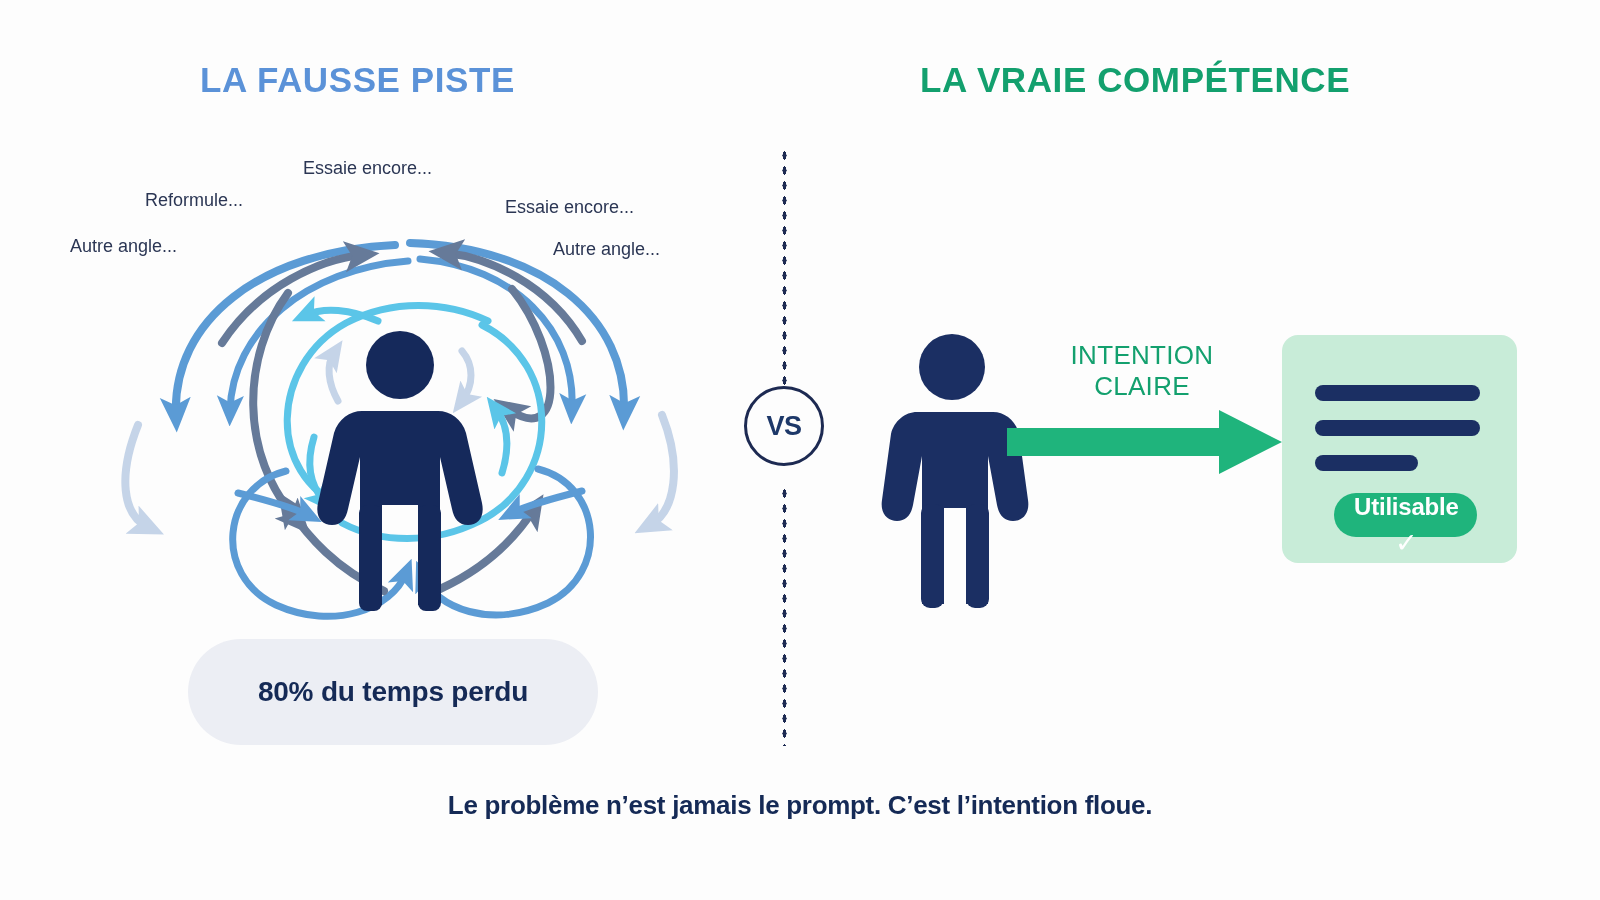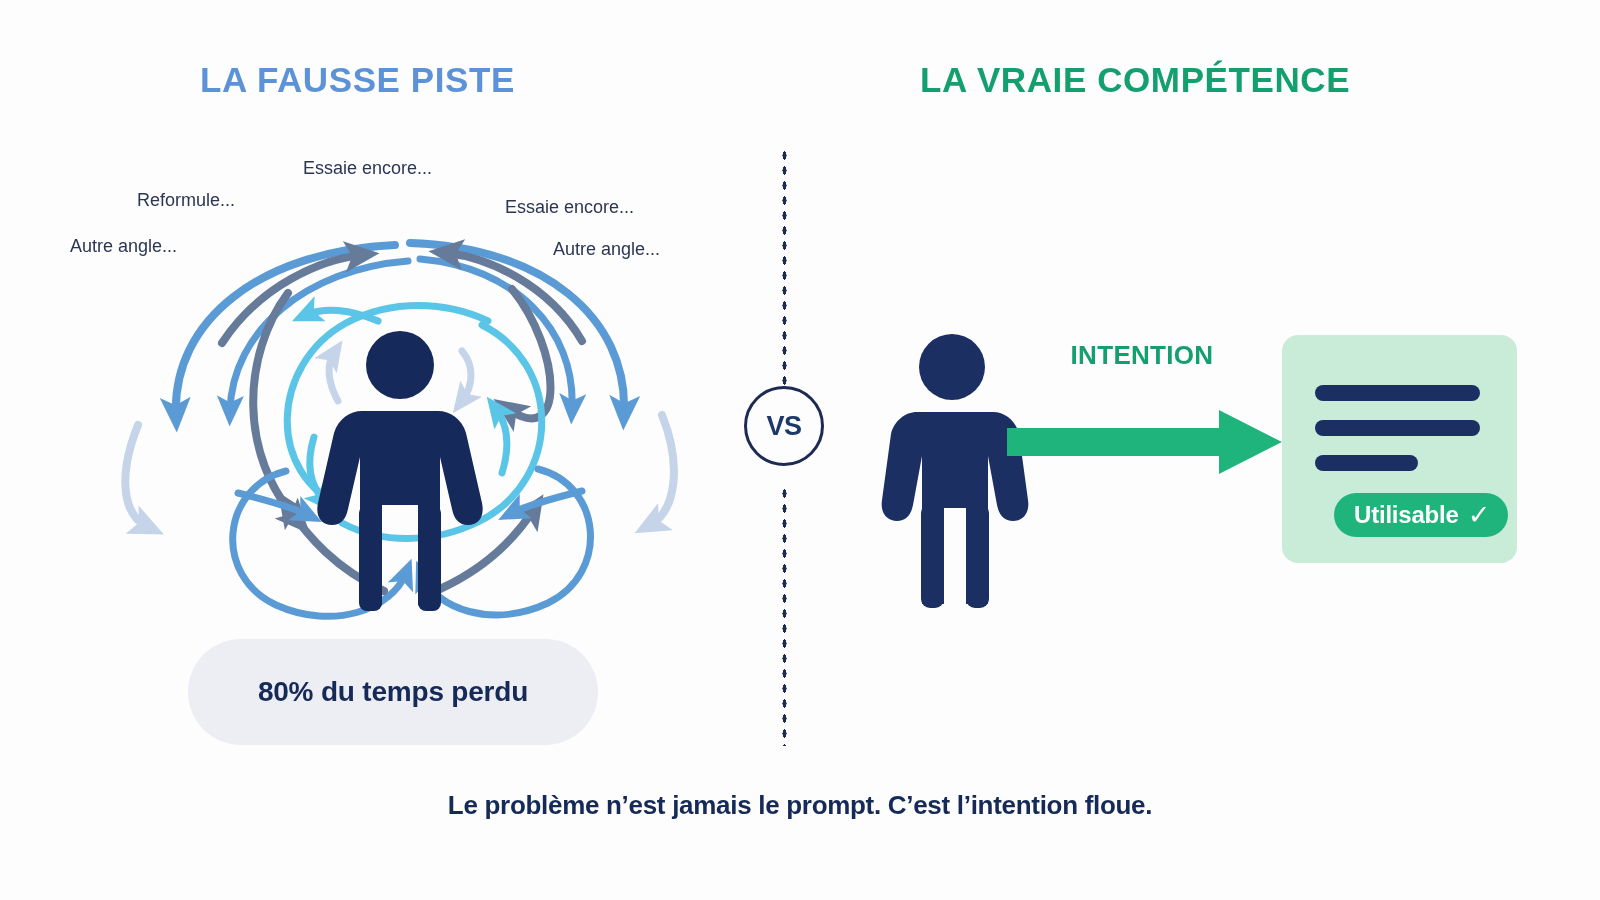--- a/index.html
+++ b/index.html
@@ -72,21 +72,21 @@
 
   
   .chaos-label {
     position: absolute;
     font-size: 18px;
     color: #2b3654;
     font-weight: 400;
     white-space: nowrap;
   }
   .chaos-0 { left: 303px; top: 158px; }
-  .chaos-1 { left: 137px; top: 190px; }
+  .chaos-1 { left: 145px; top: 190px; }
   .chaos-2 { left: 70px; top: 236px; }
   .chaos-3 { left: 505px; top: 197px; }
   .chaos-4 { left: 553px; top: 239px; }
 
   
   #chaos-wrap {
     position: absolute;
     left: 110px;
     top: 225px;
     width: 580px;
@@ -127,21 +127,21 @@
   }
   #clear-figure svg { display: block; }
 
   #intent-label {
     position: absolute;
     left: 1022px;
     top: 340px;
     width: 240px;
     text-align: center;
     color: #13a06e;
-    font-weight: 700;
+    font-weight: 400;
     font-size: 26px;
     line-height: 1.2;
     letter-spacing: 0.3px;
   }
 
   #green-arrow {
     position: absolute;
     left: 1007px;
     top: 410px;
     width: 275px;
@@ -172,20 +172,21 @@
     position: absolute;
     left: 1334px;
     top: 493px;
     height: 44px;
     padding: 0 18px 0 20px;
     border-radius: 22px;
     background: #1fb47c;
     display: flex;
     align-items: center;
     gap: 9px;
+    flex-direction: column;
   }
   #usable-label {
     color: #ffffff;
     font-weight: 700;
     font-size: 24px;
     letter-spacing: -0.2px;
   }
   #usable-check {
     color: #ffffff;
     font-size: 27px;
@@ -344,20 +345,21 @@
                  L137,102
                  C134,89 123,80 111,80 Z" transform="translate(2,0)"></path>
         <rect x="41" y="172" width="23" height="104" rx="9"></rect>
         <rect x="86" y="172" width="23" height="104" rx="9"></rect>
       </g>
     </svg>
   </div>
 
   <div id="intent-label">
     <div>INTENTION</div>
+    <div>CLAIRE</div>
   </div>
 
   <div id="green-arrow">
     <svg width="275" height="64" viewBox="0 0 275 64" xmlns="http://www.w3.org/2000/svg">
       <path d="M0,18 L212,18 L212,0 L275,32 L212,64 L212,46 L0,46 Z" fill="#1fb47c"></path>
     </svg>
   </div>
 
   <div id="result-card">
     <div class="card-line" id="card-line-0"></div>

